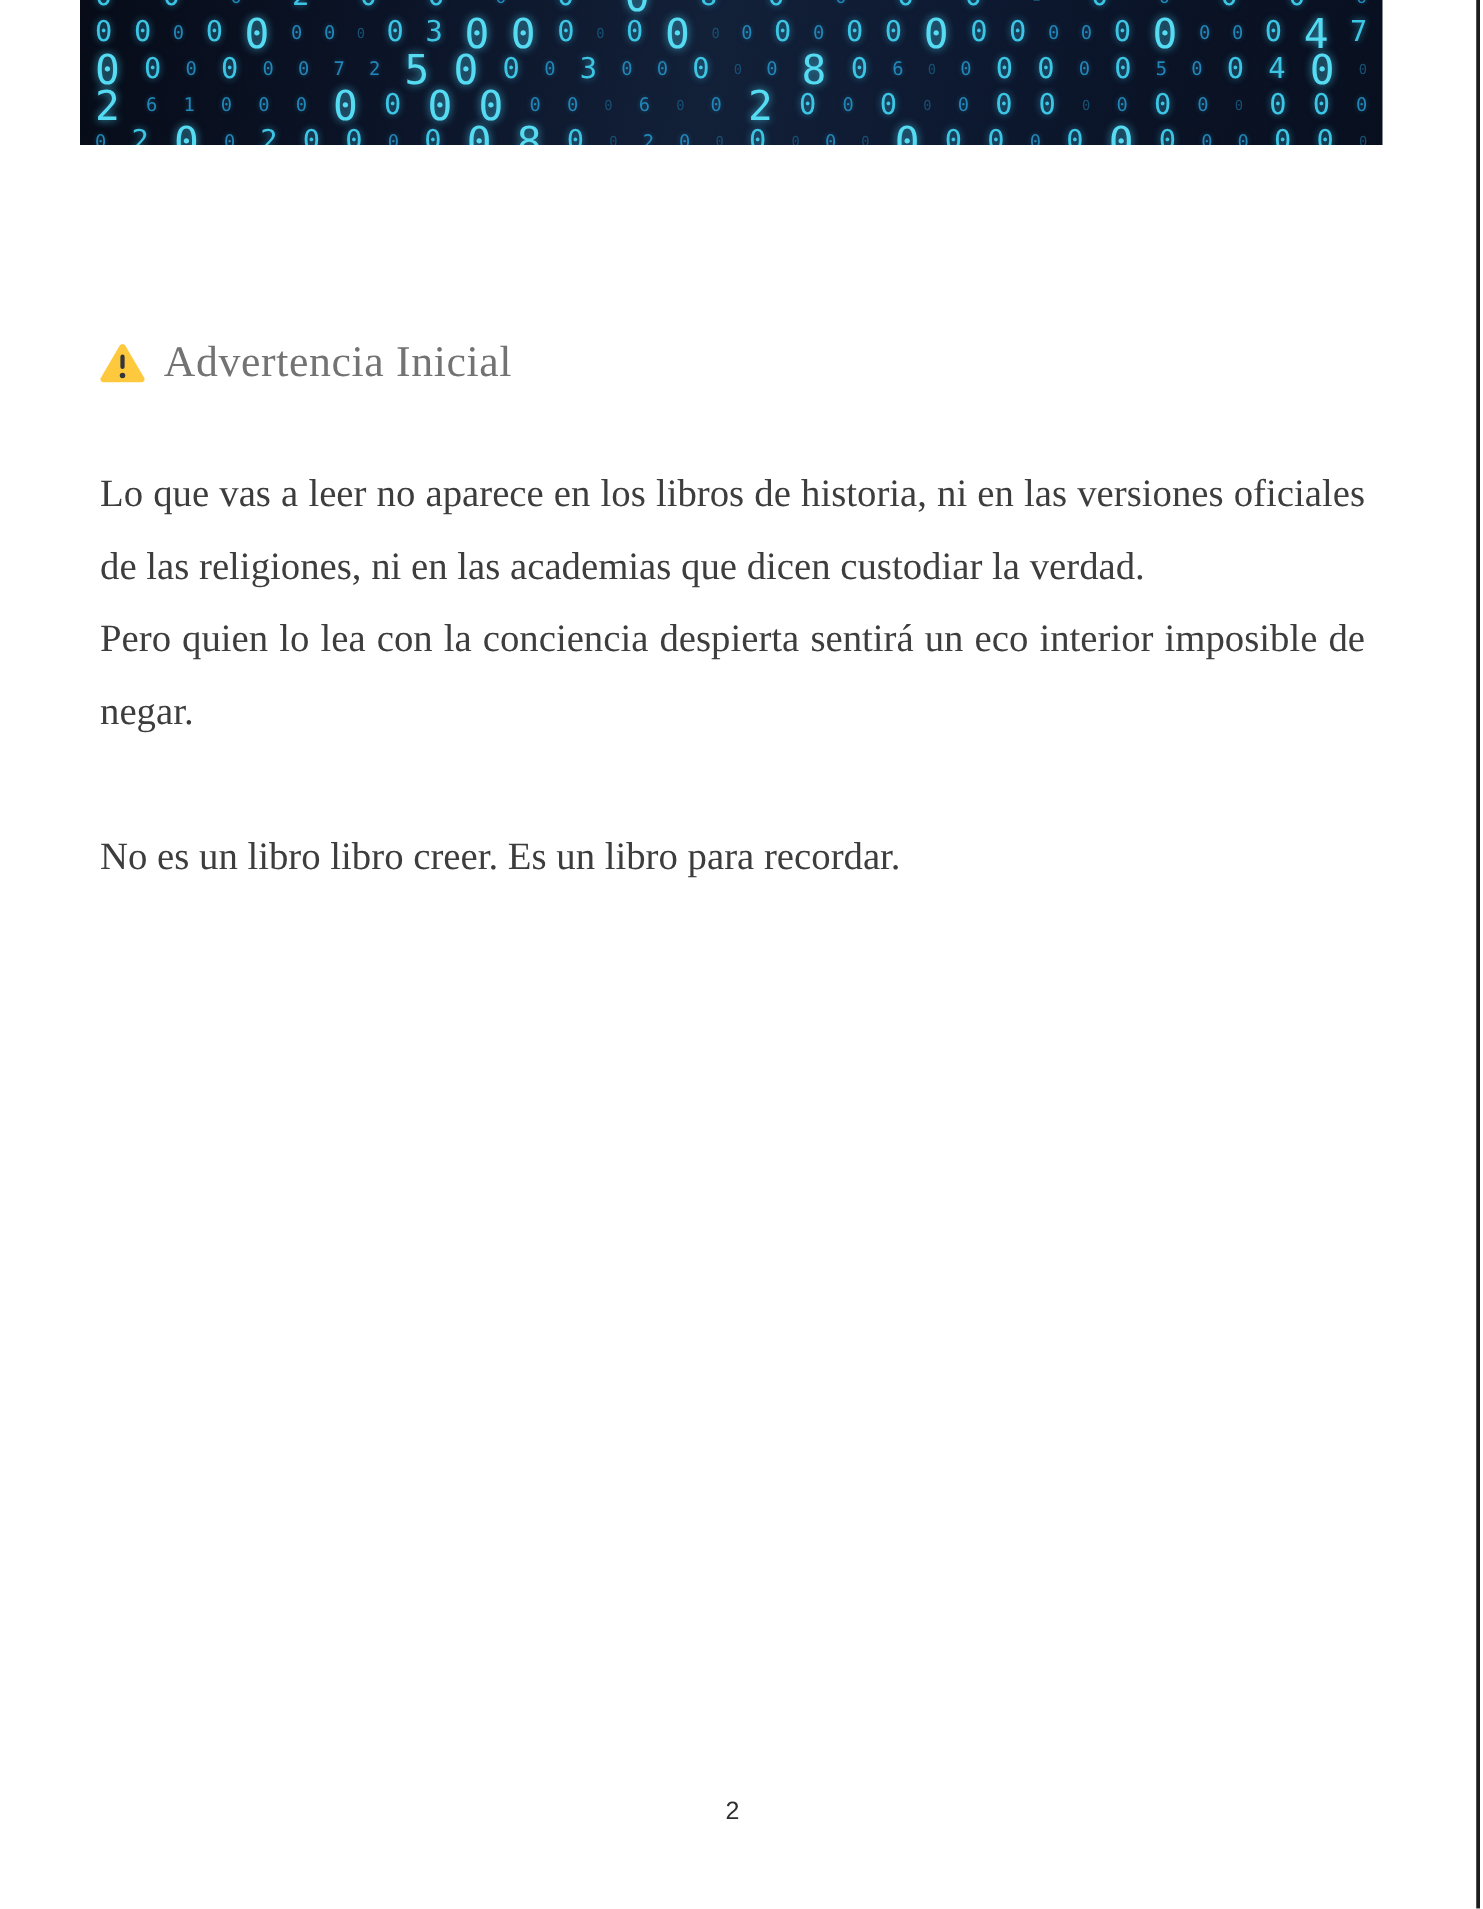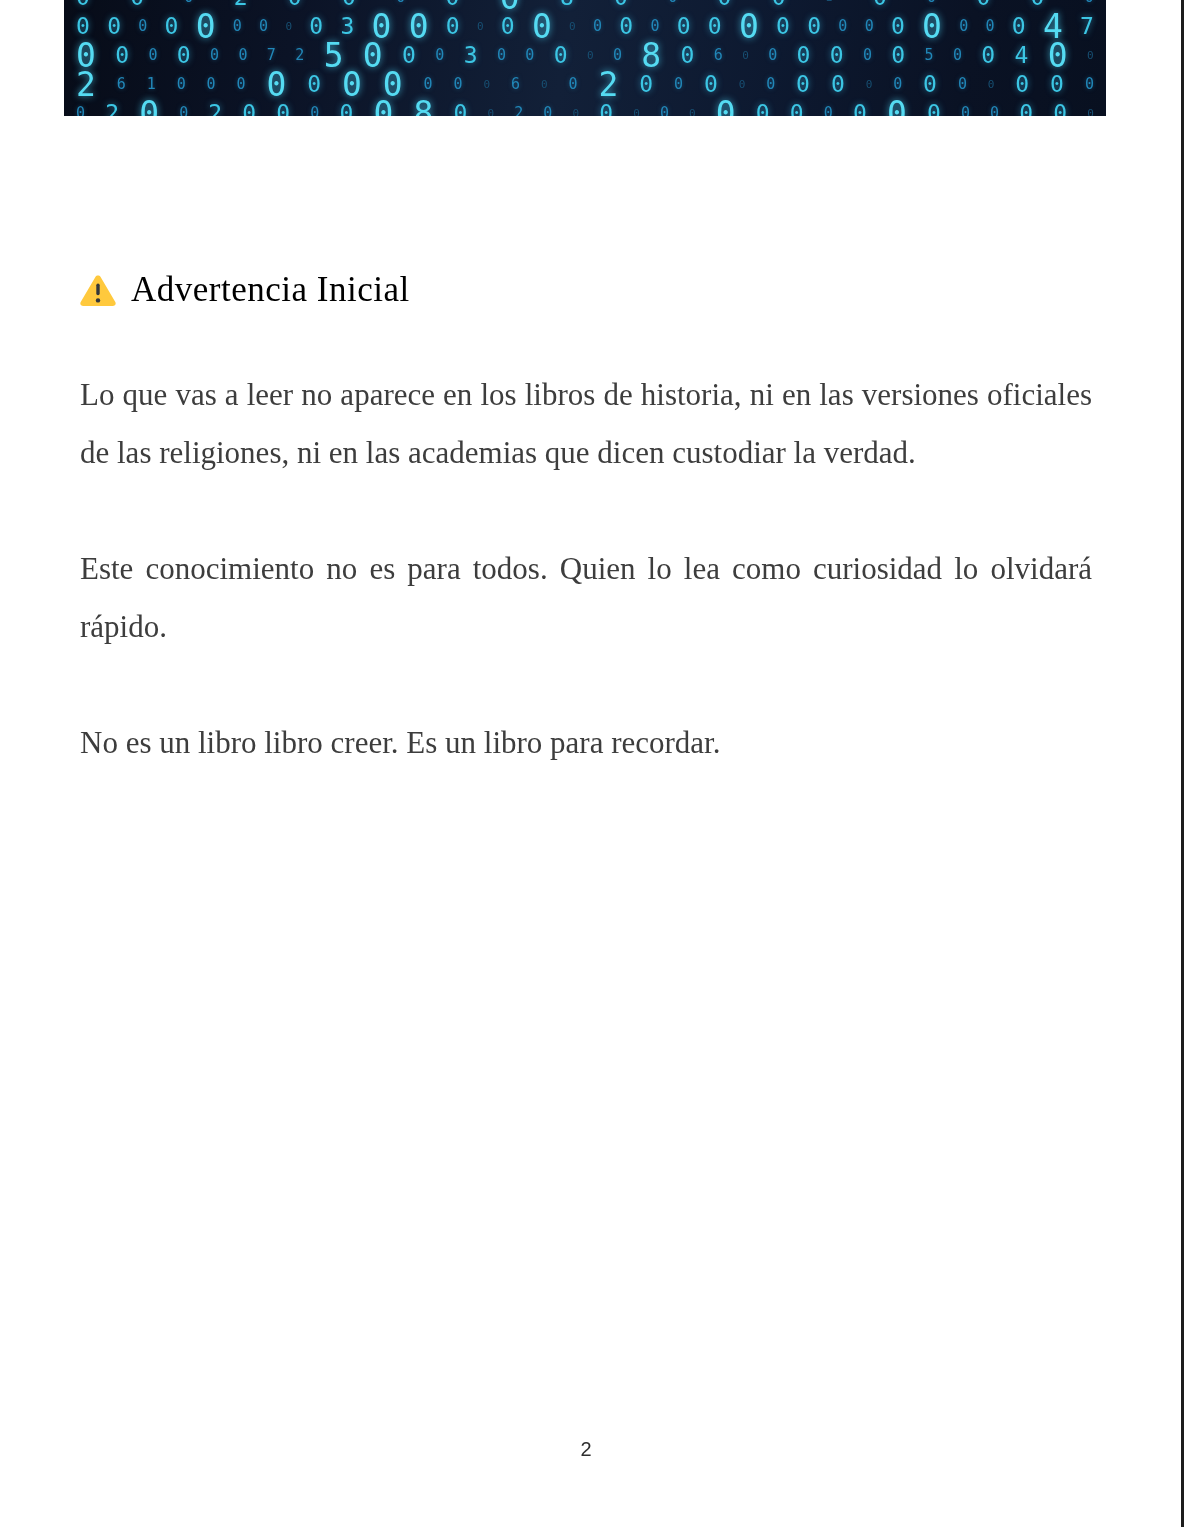--- a/index.html
+++ b/index.html
@@ -56,21 +56,21 @@
     top: 116px;
     width: 1012px;
   }
   .heading {
     margin-top: 154px;
     display: flex;
     align-items: center;
     gap: 15px;
     font-size: 35px;
     letter-spacing: 0.5px;
-    color: #000000;
+    color: #737373;
   }
   .heading svg { flex: 0 0 auto; display: block; }
 
   .paras {
     margin-top: 56px;
     font-size: 31px;
     line-height: 58px;
     color: #3d3d3d;
     text-align: justify;
     text-justify: inter-word;
@@ -266,21 +266,21 @@
       <svg width="36" height="31" viewBox="0 0 36 31">
         <path d="M15.4 1.9 C16.5 0 19.5 0 20.6 1.9 L35.3 27.1 C36.4 29 35 31 32.7 31 L3.3 31 C1 31 -0.4 29 0.7 27.1 Z" fill="#FFC93D"></path>
         <rect x="16.3" y="8.6" width="3.4" height="11.6" rx="1.7" fill="#33373b"></rect>
         <circle cx="18" cy="25.4" r="2.2" fill="#33373b"></circle>
       </svg>
       <span>Advertencia Inicial</span>
     </div>
 
     <div class="paras" id="paras">
         <p>Lo que vas a leer no aparece en los libros de historia, ni en las versiones oficiales de las religiones, ni en las academias que dicen custodiar la verdad.</p>
-        <p class="gap">Este conocimiento no es para todos. Quien lo lea como curiosidad lo olvidará rápido.</p>
+        <p>Pero quien lo lea con la conciencia despierta sentirá un eco interior imposible de negar.</p>
         <p class="gap">No es un libro libro creer. Es un libro para recordar.</p>
       </div>
 
   </div>
 
   <div class="pagenum">2</div>
 
 </div>
 
 </body></html>

